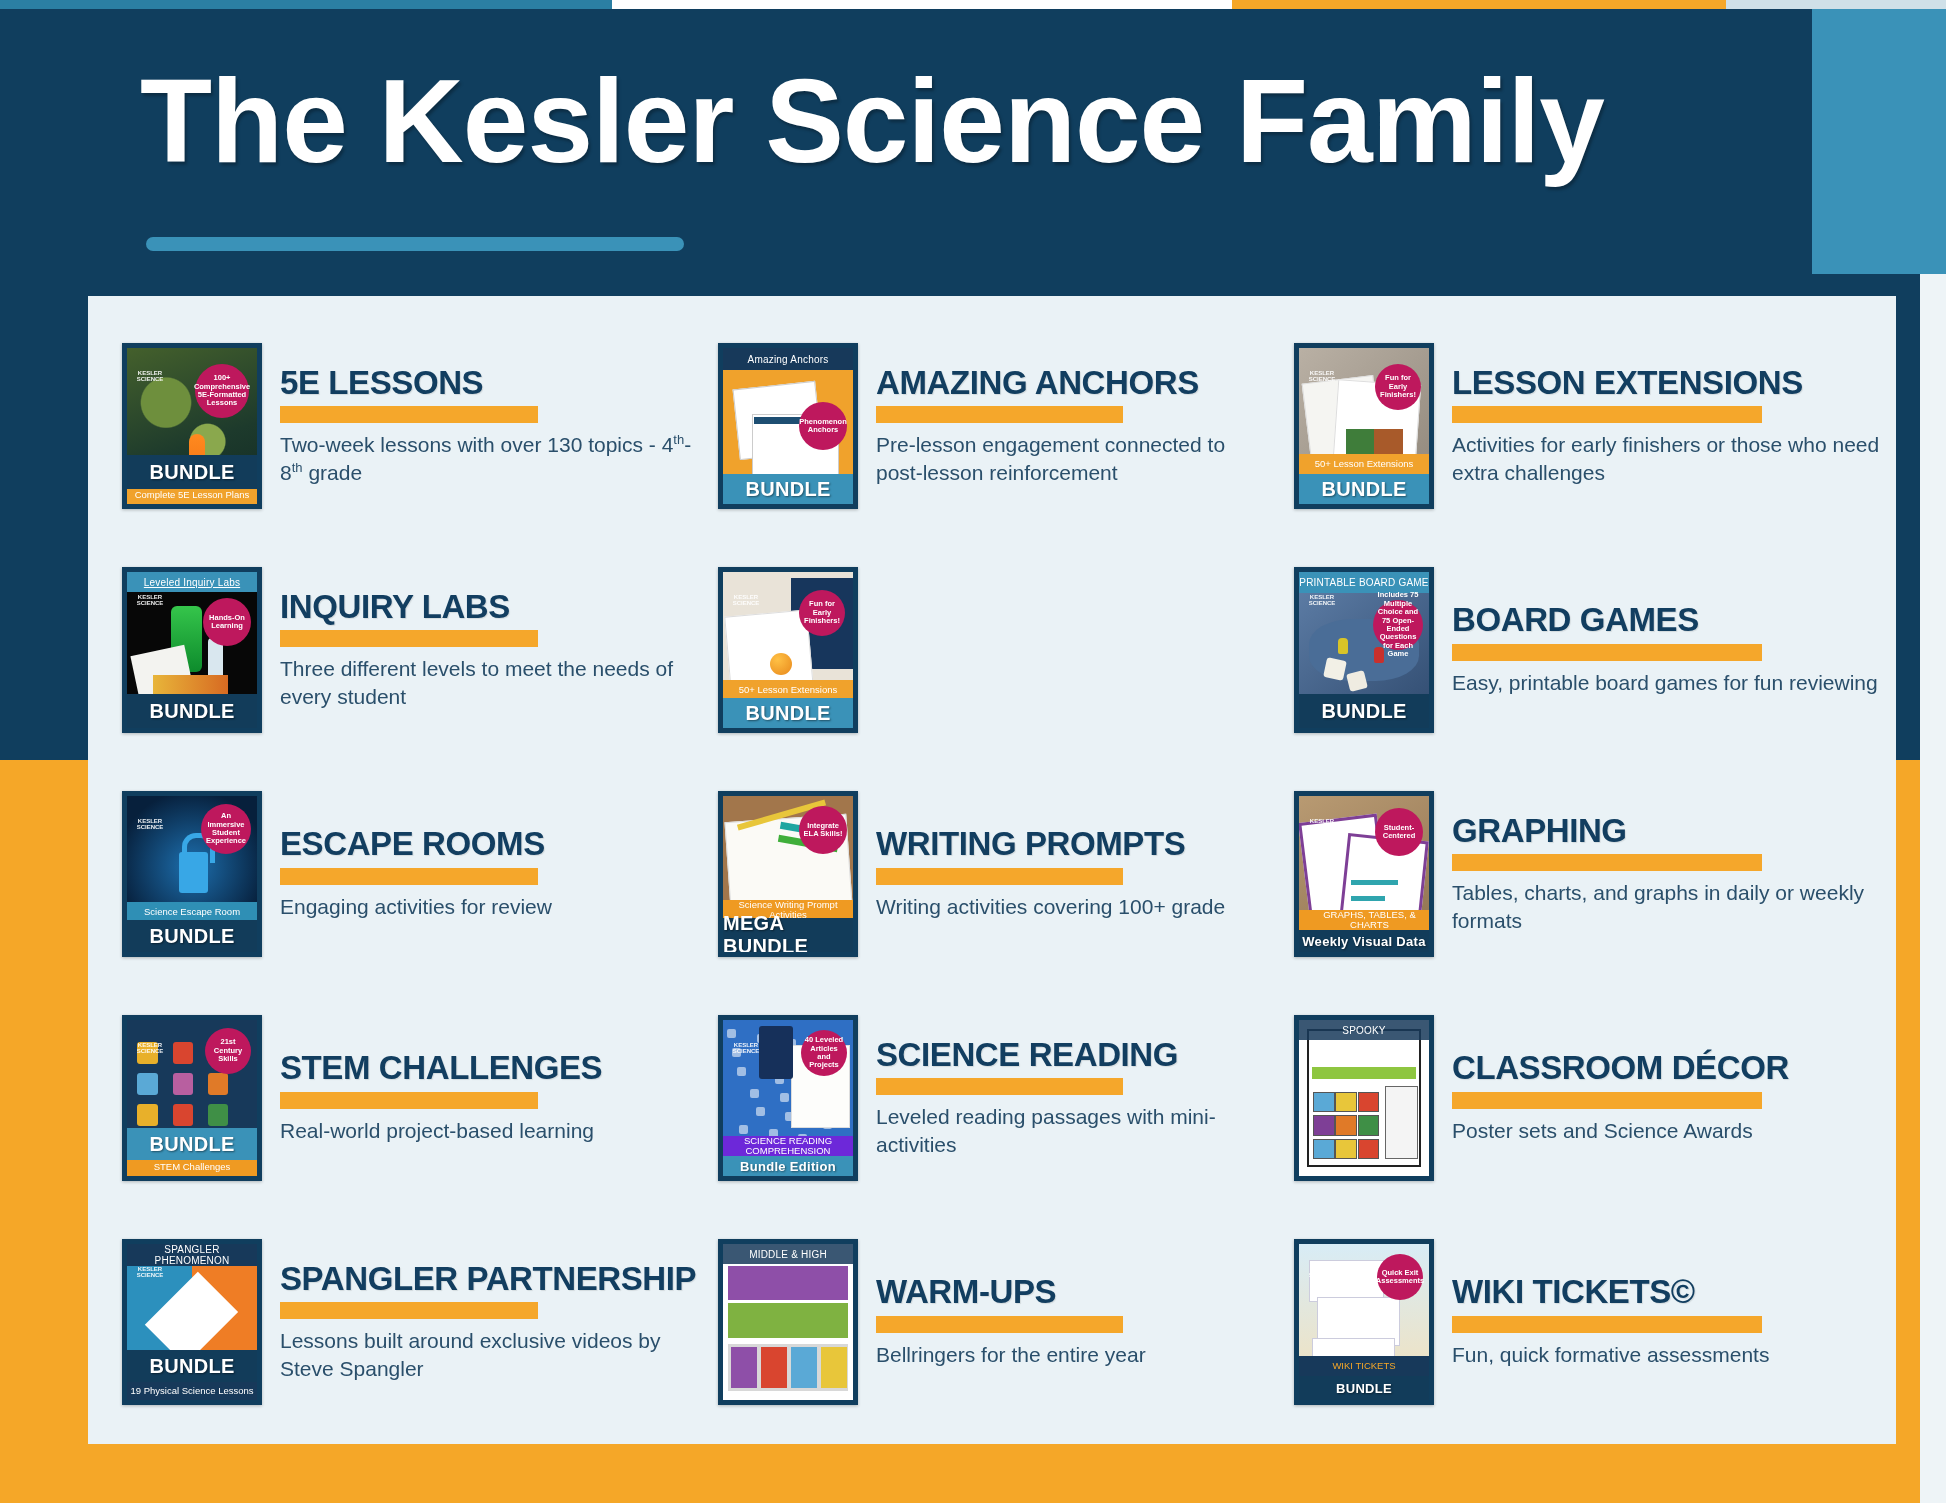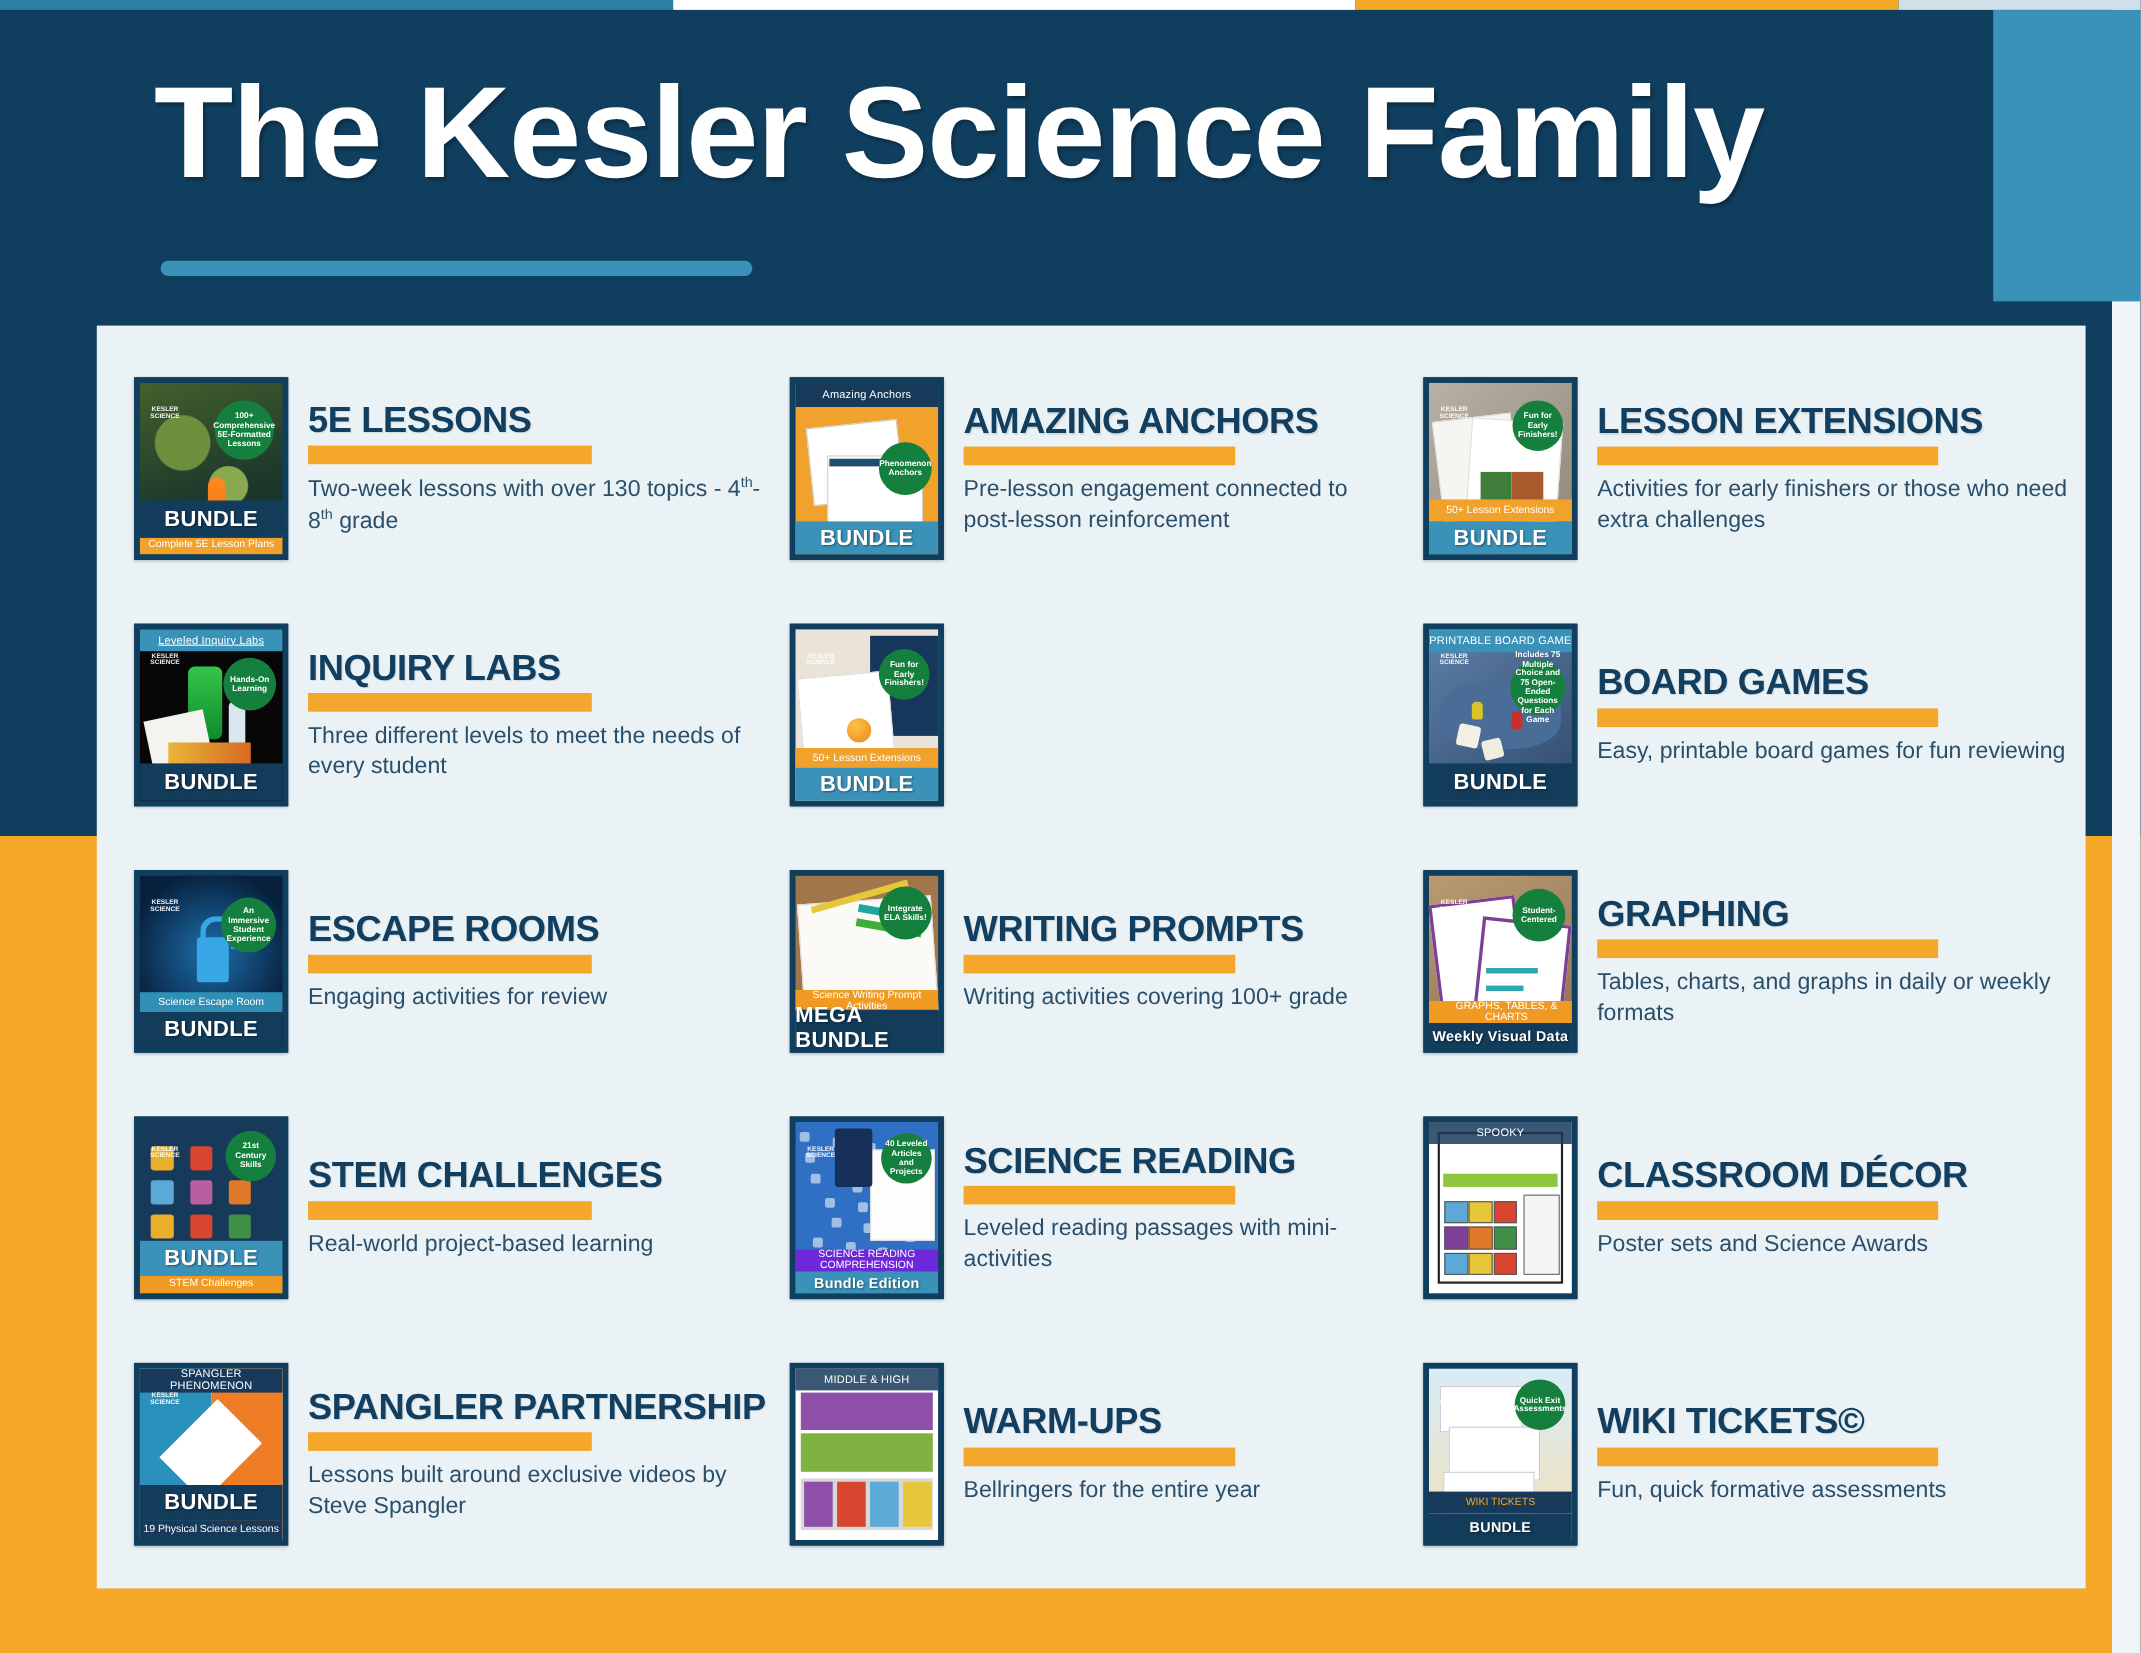--- a/index.html
+++ b/index.html
@@ -84,21 +84,21 @@
   }
   .thumb .bundle{
     position:absolute;left:0;right:0;
     display:flex;align-items:center;justify-content:center;
     font-size:20px;font-weight:bold;color:#ffffff;letter-spacing:.3px;
     z-index:5;text-shadow:1px 1px 2px rgba(0,0,0,.45);
   }
   .thumb .bundle.tiny{font-size:13px;}
   .thumb .badge{
     position:absolute;border-radius:50%;
-    background:#15803d;color:#fff;
+    background:#be185d;color:#fff;
     display:flex;align-items:center;justify-content:center;text-align:center;
     font-size:7.5px;line-height:1.12;padding:3px;box-sizing:border-box;z-index:6;
     font-weight:bold;
   }
   .thumb .ks-logo{
     position:absolute;left:6px;top:22px;width:34px;height:18px;z-index:6;
     color:#fff;font-size:6px;font-weight:bold;line-height:1.05;text-align:center;
     opacity:.92;
   }
 
@@ -253,21 +253,21 @@
             <div class="desc">Easy, printable board games for fun reviewing</div>
           </div>
         </div>
         <div class="card c1">
           <div class="thumb">
             <div class="art">
               <div style="position:absolute;inset:0;background:radial-gradient(circle at 50% 45%,#1d6fae,#07203c 70%);"></div>
     <div style="position:absolute;left:40%;top:36%;width:22%;height:26%;background:#38a7e6;border-radius:3px;"></div>
     <div style="position:absolute;left:42%;top:24%;width:18%;height:16%;border:5px solid #38a7e6;border-bottom:none;border-radius:14px 14px 0 0;"></div>
             </div>
-            <div class="badge" style="right:6px;top:20px;width:50px;height:50px;">An Immersive Student Experience</div>
+            <div class="badge" style="right:6px;top:8px;width:50px;height:50px;">An Immersive Student Experience</div>
             <div class="ks-logo">KESLER SCIENCE</div>
             <div class="subband" style="bottom:30px;background:#2f8fb5;color:#fff;height:20px;">Science Escape Room</div>
             <div class="bundle " style="bottom:0px;background:#123c5a;height:32px;">BUNDLE</div>
           </div>
           <div class="txt">
             <div class="headline">ESCAPE ROOMS</div>
             <div class="rule"></div>
             <div class="desc">Engaging activities for review</div>
           </div>
         </div>

